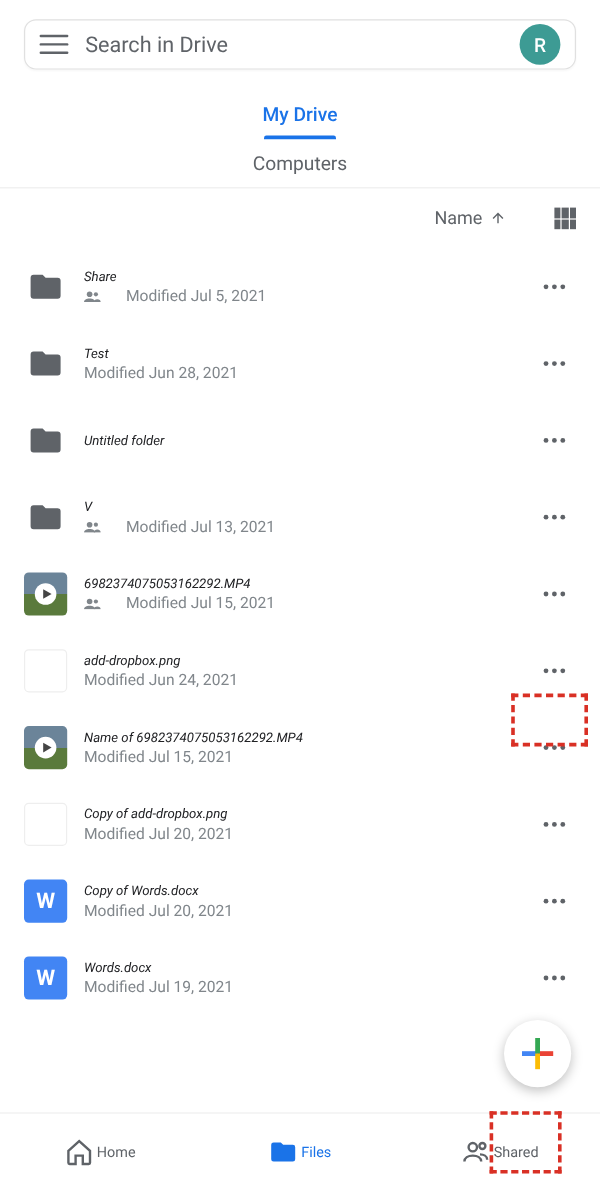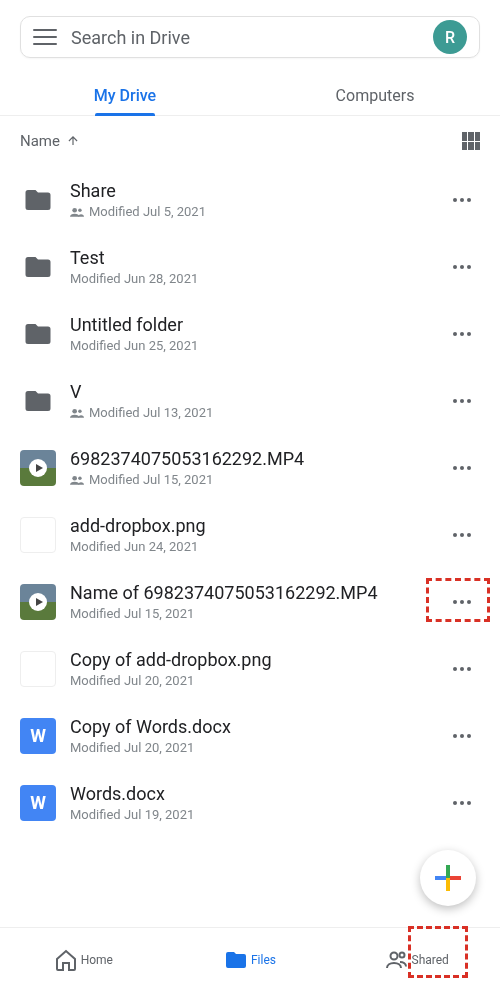--- a/index.html
+++ b/index.html
@@ -45,20 +45,21 @@
       color: #fff;
       display: flex;
       align-items: center;
       justify-content: center;
       font-size: 16px;
       font-weight: 500;
     }
     .tabs {
       display: flex;
       border-bottom: 1px solid #eee;
+      flex-direction: column;
     }
     .tab {
       flex: 1;
       text-align: center;
       padding: 12px 0 10px;
       font-size: 16px;
       color: #5f6368;
       cursor: pointer;
       position: relative;
     }
@@ -69,23 +70,24 @@
       bottom: -1px;
       left: 50%;
       transform: translateX(-50%);
       width: 60px;
       height: 3px;
       background: #1a73e8;
       border-radius: 2px 2px 0 0;
     }
     .list-header {
       display: flex;
-      justify-content: space-between;
+      justify-content: flex-end;
       align-items: center;
       padding: 16px 20px;
+      gap: 40px;
     }
     .sort-label {
       color: #5f6368;
       font-size: 15px;
       display: flex;
       align-items: center;
       gap: 6px;
       cursor: pointer;
     }
     .grid-icon {
@@ -152,33 +154,34 @@
     .png-thumb span:nth-child(13) { background: #34a853; }
     .word-thumb {
       background: #4285f4;
       color: #fff;
       font-weight: bold;
       font-size: 18px;
       border-radius: 4px;
     }
     .file-info { flex: 1; min-width: 0; }
     .file-name {
-      font-size: 18px;
+      font-size: 11px;
       color: #202124;
       white-space: nowrap;
       overflow: hidden;
       text-overflow: ellipsis;
+      font-style: italic;
     }
     .file-meta {
       font-size: 13px;
       color: #80868b;
       margin-top: 3px;
       display: flex;
       align-items: center;
-      gap: 5px;
+      gap: 21px;
     }
     .shared-icon { width: 14px; height: 10px; }
     .more-btn {
       width: 36px;
       height: 36px;
       display: flex;
       align-items: center;
       justify-content: center;
       gap: 3px;
       cursor: pointer;
@@ -317,23 +320,20 @@
       </div>
     </div>
     <div class="file-row">
       <div class="file-icon">
         <svg class="folder-svg" viewBox="0 0 24 24">
           <path d="M10 4H4a2 2 0 00-2 2v12a2 2 0 002 2h16a2 2 0 002-2V8a2 2 0 00-2-2h-8l-2-2z"></path>
         </svg>
       </div>
       <div class="file-info">
         <div class="file-name">Untitled folder</div>
-        <div class="file-meta">
-          <span>Modified Jun 25, 2021</span>
-        </div>
       </div>
       <div class="more-btn">
         <span></span>
         <span></span>
         <span></span>
       </div>
     </div>
     <div class="file-row">
       <div class="file-icon">
         <svg class="folder-svg" viewBox="0 0 24 24">

